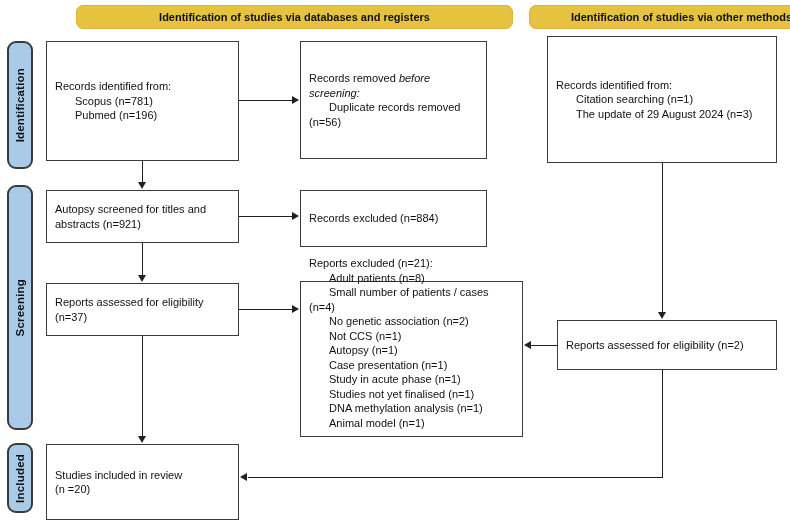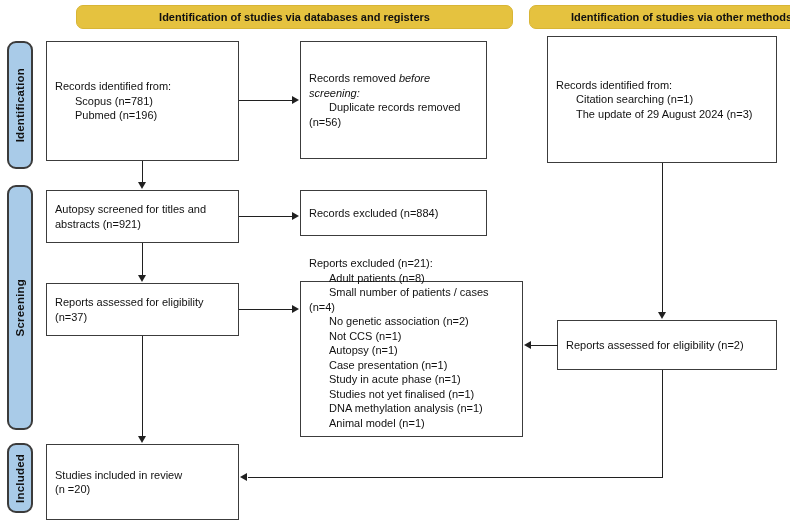--- a/index.html
+++ b/index.html
@@ -131,21 +131,21 @@
     </div>
   </div>
 
   <div class="box vcenter" style="left:46px;top:190px;width:193px;height:53px;">
     <div class="inner">
       <div class="ln">Autopsy screened for titles and</div>
       <div class="ln">abstracts (n=921)</div>
     </div>
   </div>
 
-  <div class="box vcenter" style="left:300px;top:190px;width:187px;height:46px;">
+  <div class="box vcenter" style="left:300px;top:190px;width:187px;height:57px;">
     <div class="inner">
       <div class="ln">Records excluded (n=884)</div>
     </div>
   </div>
 
   <div class="box vcenter" style="left:46px;top:283px;width:193px;height:53px;">
     <div class="inner">
       <div class="ln">Reports assessed for eligibility</div>
       <div class="ln">(n=37)</div>
     </div>

